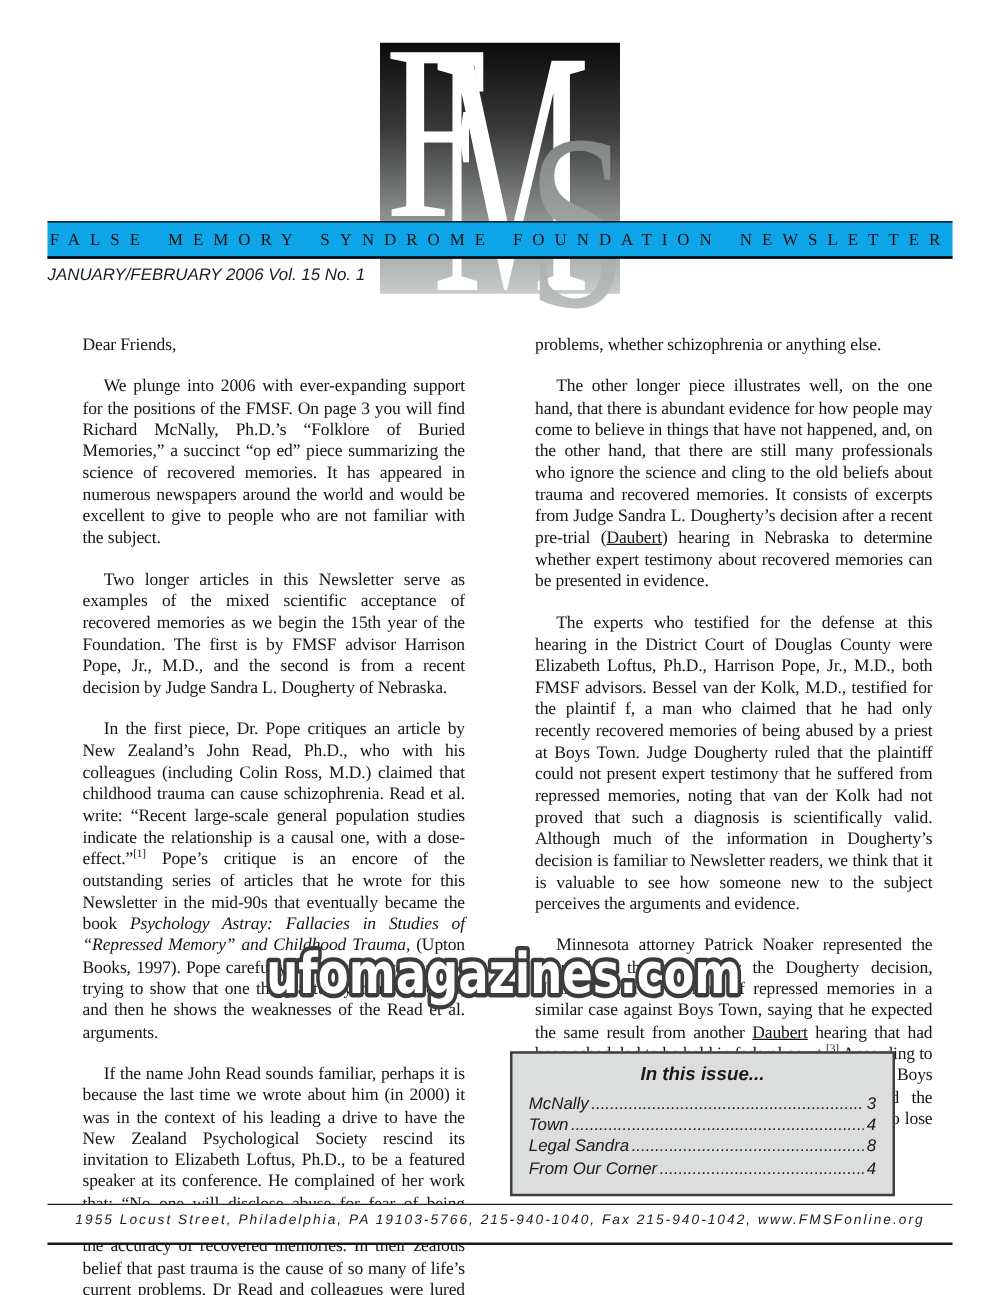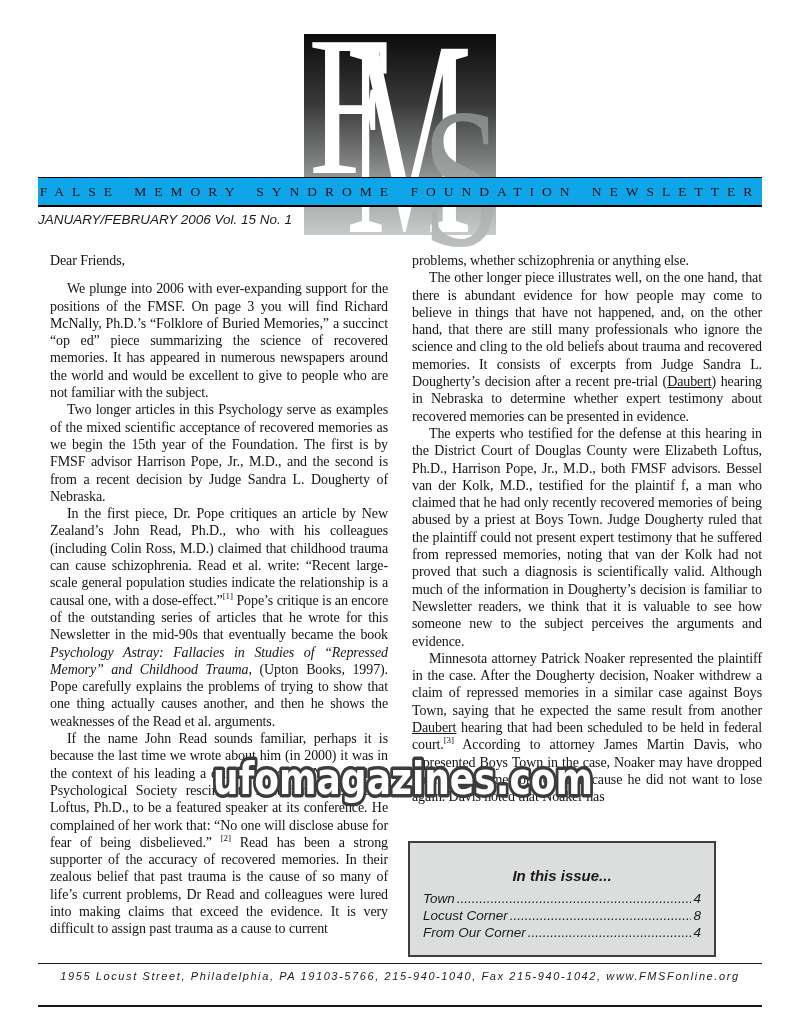--- a/index.html
+++ b/index.html
@@ -19,41 +19,41 @@
   .dateline { position:absolute; left:38px; top:212px; width:724px; text-align:left;
               font-family:"Liberation Sans", sans-serif; font-style:italic;
               font-size:13.5px; color:#1c1c1c; z-index:3; }
 
   
   .columns { position:absolute; left:50px; top:252px; width:712px; display:flex;
              gap:24px; z-index:2; }
   .col { text-align:justify; font-size:14px; line-height:17.3px; letter-spacing:-0.1px; }
   .col-left  { width:338px; }
   .col-right { width:350px; }
-  .col p { margin:0; }
+  .col p { margin:16px; }
   .col p.ind { text-indent:17px; }
   .salutation { margin-bottom:11px !important; }
   sup { font-size:9px; line-height:0; vertical-align:super; }
 
   
   .issue-box { position:absolute; left:408px; top:841px; width:308px; height:116px;
                box-sizing:border-box; background:#dcdddd; border:2px solid #3f3f3f;
-               padding:24px 13px 10px; z-index:4;
+               padding:8px 13px 10px; z-index:4;
                font-family:"Liberation Sans", sans-serif; font-style:italic; color:#1a1a1a; }
   .issue-title { text-align:center; font-weight:bold; font-size:15px; margin-bottom:6px; }
   .issue-item { display:flex; align-items:baseline; font-size:13.5px; line-height:17.2px; }
   .issue-label { white-space:nowrap; padding-right:2px; }
   .dots { flex:1; overflow:hidden; white-space:nowrap; }
   .dots::after { content:"...................................................................................................."; }
   .pagenum { padding-left:2px; }
 
   
   .footer { position:absolute; left:38px; top:963px; width:724px; background:#ffffff;
             border-top:1px solid #1a1a1a; border-bottom:2px solid #1a1a1a;
-            padding:6px 0 23px; text-align:center; z-index:5;
+            padding:6px 0 12px; text-align:center; z-index:5;
             font-family:"Liberation Sans", sans-serif; font-style:italic;
             font-size:11px; letter-spacing:1.6px; color:#222; }
 
   
   .watermark { position:absolute; left:203px; top:748px; z-index:6; pointer-events:none; }
 </style>
 </head>
 <body>
 
 <svg class="logo" width="205" height="218" viewBox="0 0 205 218">
@@ -78,41 +78,46 @@
 <div class="band">
   <div class="band-text">FALSE MEMORY SYNDROME FOUNDATION NEWSLETTER</div>
 </div>
 
 <div class="dateline">JANUARY/FEBRUARY 2006 Vol. 15 No. 1</div>
 
 <div class="columns">
   <div class="col col-left">
     <p class="salutation">Dear Friends,</p>
     <p class="ind">We plunge into 2006 with ever-expanding support for the positions of the FMSF. On page 3 you will find Richard McNally, Ph.D.’s “Folklore of Buried Memories,” a succinct “op ed” piece summarizing the science of recovered memories. It has appeared in numerous newspapers around the world and would be excellent to give to people who are not familiar with the subject.</p>
-    <p class="ind">Two longer articles in this Psychology serve as examples of the mixed scientific acceptance of recovered memories as we begin the 15th year of the Foundation. The first is by FMSF advisor Harrison Pope, Jr., M.D., and the second is from a recent decision by Judge Sandra L. Dougherty of Nebraska.</p>
+    <p class="ind">Two longer articles in this Newsletter serve as examples of the mixed scientific acceptance of recovered memories as we begin the 15th year of the Foundation. The first is by FMSF advisor Harrison Pope, Jr., M.D., and the second is from a recent decision by Judge Sandra L. Dougherty of Nebraska.</p>
     <p class="ind">In the first piece, Dr. Pope critiques an article by New Zealand’s John Read, Ph.D., who with his colleagues (including Colin Ross, M.D.) claimed that childhood trauma can cause schizophrenia. Read et al. write: “Recent large-scale general population studies indicate the relationship is a causal one, with a dose-effect.”<sup>[1]</sup> Pope’s critique is an encore of the outstanding series of articles that he wrote for this Newsletter in the mid-90s that eventually became the book <i>Psychology Astray: Fallacies in Studies of “Repressed Memory” and Childhood Trauma</i>, (Upton Books, 1997). Pope carefully explains the problems of trying to show that one thing actually causes another, and then he shows the weaknesses of the Read et al. arguments.</p>
     <p class="ind">If the name John Read sounds familiar, perhaps it is because the last time we wrote about him (in 2000) it was in the context of his leading a drive to have the New Zealand Psychological Society rescind its invitation to Elizabeth Loftus, Ph.D., to be a featured speaker at its conference. He complained of her work that: “No one will disclose abuse for fear of being disbelieved.” <sup>[2]</sup> Read has been a strong supporter of the accuracy of recovered memories. In their zealous belief that past trauma is the cause of so many of life’s current problems, Dr Read and colleagues were lured into making claims that exceed the evidence. It is very difficult to assign past trauma as a cause to current</p>
   </div>
   <div class="col col-right">
     <p>problems, whether schizophrenia or anything else.</p>
     <p class="ind">The other longer piece illustrates well, on the one hand, that there is abundant evidence for how people may come to believe in things that have not happened, and, on the other hand, that there are still many professionals who ignore the science and cling to the old beliefs about trauma and recovered memories. It consists of excerpts from Judge Sandra L. Dougherty’s decision after a recent pre-trial (<u>Daubert</u>) hearing in Nebraska to determine whether expert testimony about recovered memories can be presented in evidence.</p>
     <p class="ind">The experts who testified for the defense at this hearing in the District Court of Douglas County were Elizabeth Loftus, Ph.D., Harrison Pope, Jr., M.D., both FMSF advisors. Bessel van der Kolk, M.D., testified for the plaintif f, a man who claimed that he had only recently recovered memories of being abused by a priest at Boys Town. Judge Dougherty ruled that the plaintiff could not present expert testimony that he suffered from repressed memories, noting that van der Kolk had not proved that such a diagnosis is scientifically valid. Although much of the information in Dougherty’s decision is familiar to Newsletter readers, we think that it is valuable to see how someone new to the subject perceives the arguments and evidence.</p>
     <p class="ind">Minnesota attorney Patrick Noaker represented the plaintiff in the case. After the Dougherty decision, Noaker withdrew a claim of repressed memories in a similar case against Boys Town, saying that he expected the same result from another <u>Daubert</u> hearing that had been scheduled to be held in federal court.<sup>[3]</sup> According to attorney James Martin Davis, who represented Boys Town in the case, Noaker may have dropped the repressed memory claim because he did not want to lose again. Davis noted that Noaker has</p>
   </div>
 </div>
 
 <div class="issue-box">
   <div class="issue-title">In this issue...</div>
   <div class="issue-item">
+    <span class="issue-label">McNally</span>
+    <span class="dots"></span>
+    <span class="pagenum">3</span>
+  </div>
+  <div class="issue-item">
     <span class="issue-label">Town</span>
     <span class="dots"></span>
     <span class="pagenum">4</span>
   </div>
   <div class="issue-item">
-    <span class="issue-label">Locust Corner</span>
+    <span class="issue-label">Legal Sandra</span>
     <span class="dots"></span>
     <span class="pagenum">8</span>
   </div>
   <div class="issue-item">
     <span class="issue-label">From Our Corner</span>
     <span class="dots"></span>
     <span class="pagenum">4</span>
   </div>
 </div>
 

